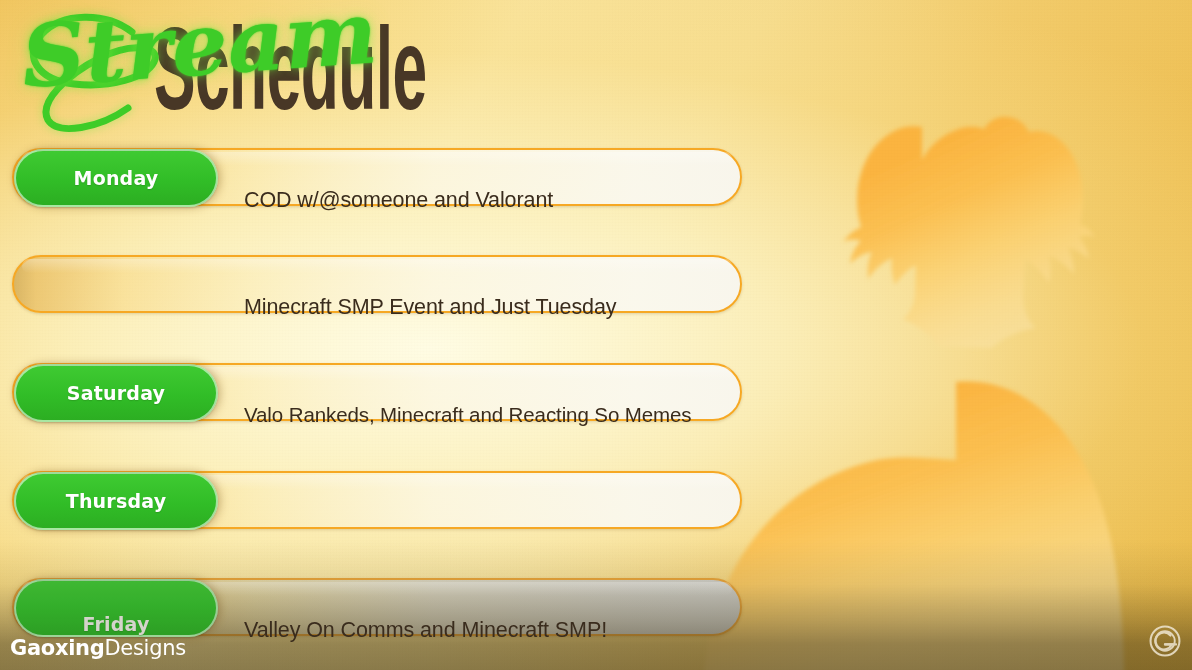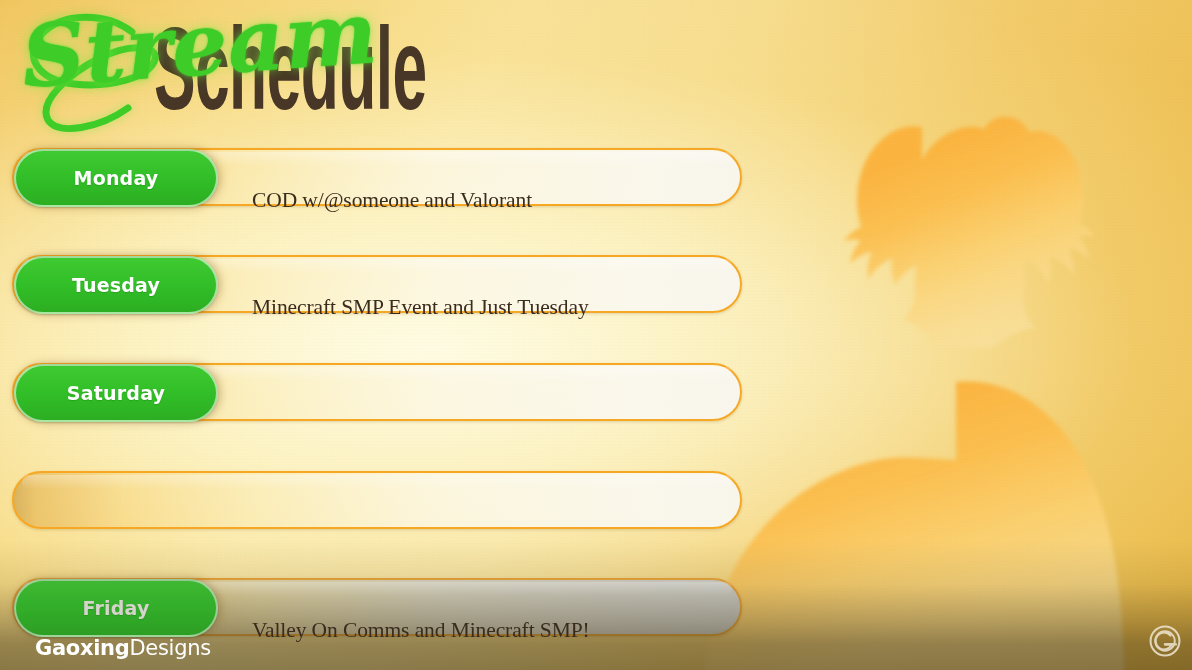--- a/index.html
+++ b/index.html
@@ -137,46 +137,45 @@
   }
   .day-pill .day-label {
     font-family:"DejaVu Sans","Liberation Sans",sans-serif;
     font-weight:700;
     font-size:19px;
     color:#ffffff;
     letter-spacing:0.2px;
     white-space:nowrap;
     text-shadow:0 1px 1px rgba(30,90,20,0.25);
   }
-  .day-pill.dim { filter:brightness(0.92) saturate(0.95); }
+  .day-pill.dim { filter:brightness(0.92) saturate(0.95);align-items:flex-end; }
   .day-pill.dim .day-label { color:#e6e6dc; }
 
   .row-text {
-    position:absolute; left:238px;
-    font-family:Liberation Serif, serif;
+    position:absolute; left:230px;
+    font-family:Liberation Sans, sans-serif;
     font-size:21.5px;
     font-weight:400;
     color:#3a2c1d;
     white-space:nowrap;
     letter-spacing:-0.1px;
     z-index:5;
     margin-top:46px;
   }
   .row-text.small { font-size:20.5px; }
 
   
   .footer-brand {
     position:absolute; left:10px; bottom:10px;
     font-family:"DejaVu Sans","Liberation Sans",sans-serif;
     font-size:21px;
     color:#ffffff;
     letter-spacing:-0.3px;
     white-space:nowrap;
     z-index:20;
-    margin-left:25px;
   }
   .footer-brand .b { font-weight:700; }
   .footer-brand .n { font-weight:400; }
 
   .corner-logo {
     position:absolute; right:10px; bottom:12px;
     width:34px; height:34px; z-index:20; opacity:.85;
   }
   .corner-logo svg{ display:block; width:100%; height:100%; }
 </style>
@@ -269,33 +268,34 @@
   <div class="rows">
 
     <div class="row" style="top:148px">
       <div class="day-pill">
         <span class="day-label">Monday</span>
       </div>
       <div class="row-text">COD w/@someone and Valorant</div>
     </div>
 
     <div class="row" style="top:255px">
-      <div class="day-pill">
-        <span class="day-label">Tuesday</span>
-      </div>
       <div class="row-text">Minecraft SMP Event and Just Tuesday</div>
     </div>
 
     <div class="row" style="top:363px">
       <div class="day-pill">
         <span class="day-label">Saturday</span>
       </div>
+      <div class="row-text small">Valo Rankeds, Minecraft and Reacting So Memes</div>
     </div>
 
     <div class="row" style="top:471px">
+      <div class="day-pill">
+        <span class="day-label">Thursday</span>
+      </div>
     </div>
 
     <div class="row dim" style="top:578px">
       <div class="day-pill dim">
         <span class="day-label">Friday</span>
       </div>
       <div class="row-text">Valley On Comms and Minecraft SMP!</div>
     </div>
 
   </div>

